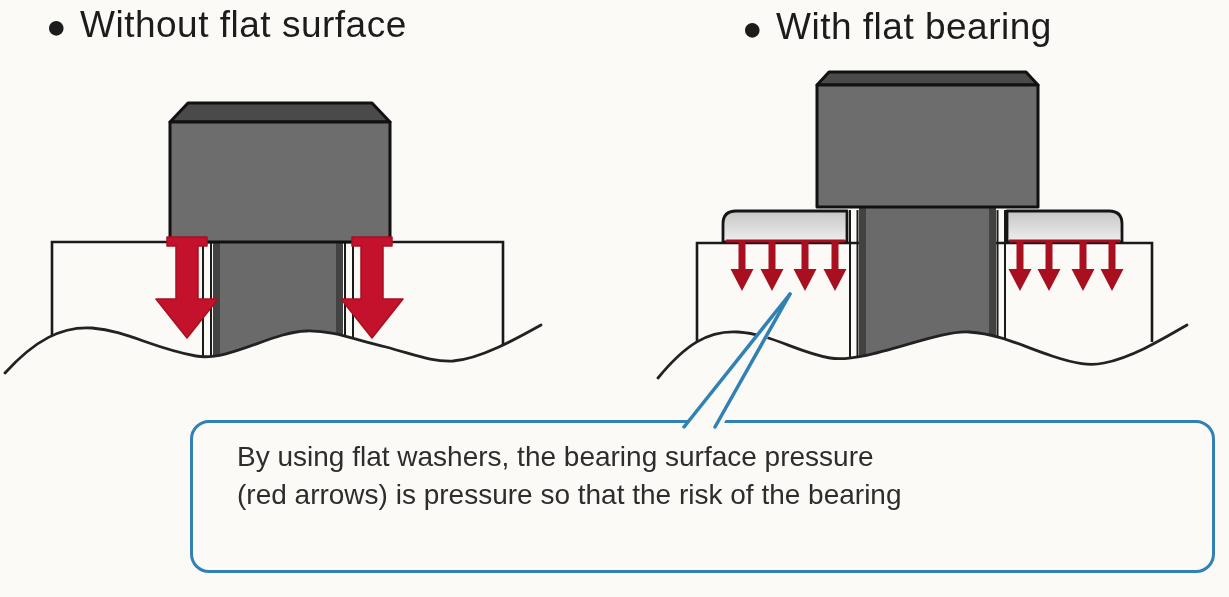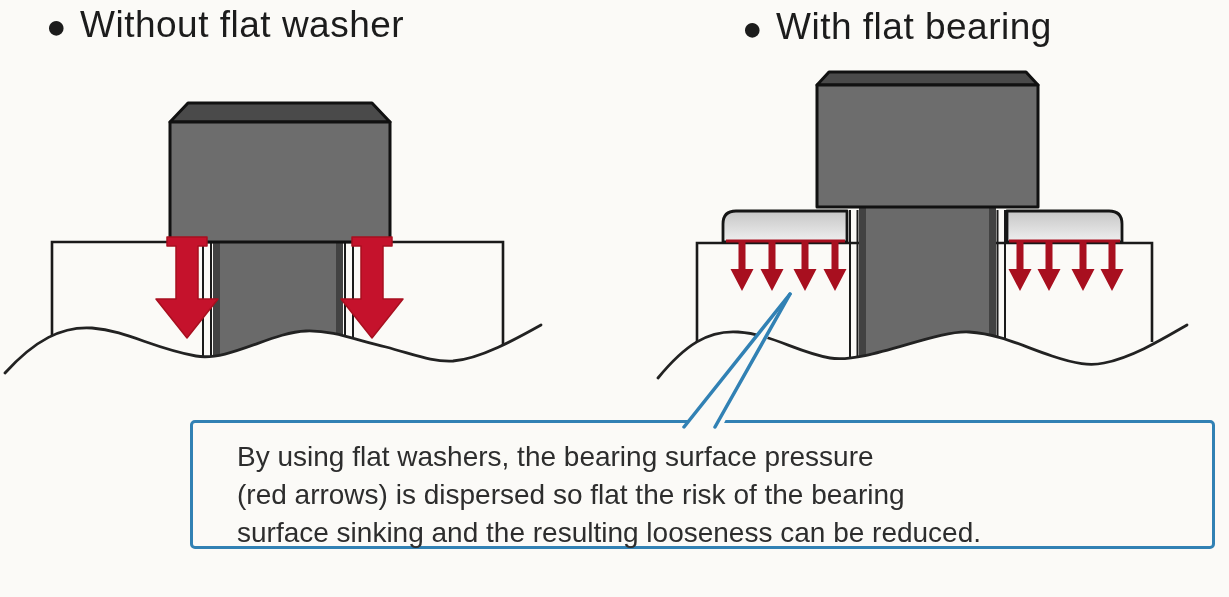--- a/index.html
+++ b/index.html
@@ -18,23 +18,23 @@
   }
   .panel-title .bullet {
     font-size: 34px; line-height: 1; margin-right: 13px;
     transform: translateY(1px);
   }
   .title-left  { left: 46px;  top: 4px; }
   .title-right { left: 742px; top: 6px; }
 
   .callout {
     position: absolute; left: 190px; top: 420px;
-    width: 1025px; height: 129px; box-sizing: border-box;
+    width: 1025px; height: 153px; box-sizing: border-box;
     border: 3.5px solid var(--callout_blue, #3181b4);
-    border-radius: 5px;
+    border-radius: 19px;
     background: var(--background, #fbfaf7);
     z-index: 1;
   }
   .callout-text {
     padding: 15px 0 0 44px;
     font-size: 28px; line-height: 38px;
     color: var(--text_dark, #2d2d2d);
     white-space: nowrap;
   }
 
@@ -58,32 +58,31 @@
   .g-washer-a   { stop-color: var(--washer_top, #c6c6c6); }
   .g-washer-b   { stop-color: var(--washer_bottom, #efefef); }
 </style>
 </head>
 <body>
 
 <div class="canvas">
 
   <div class="panel-title title-left">
     <span class="bullet">●</span>
-    <span>Without flat washer</span>
+    <span>Without flat surface</span>
   </div>
   <div class="panel-title title-right">
     <span class="bullet">●</span>
     <span>With flat bearing</span>
   </div>
 
   <div class="callout">
     <div class="callout-text">
       <div>By using flat washers, the bearing surface pressure</div>
-      <div>(red arrows) is dispersed so flat the risk of the bearing</div>
-      <div>surface sinking and the resulting looseness can be reduced.</div>
+      <div>(red arrows) is pressure so that the risk of the bearing</div>
     </div>
   </div>
 
   <svg class="diagram" width="1229" height="597" viewBox="0 0 1229 597">
     <defs>
       <linearGradient id="washerGrad" x1="0" y1="0" x2="0" y2="1">
         <stop class="g-washer-a" offset="0"></stop>
         <stop class="g-washer-b" offset="1"></stop>
       </linearGradient>
       <path id="bigArrow" d="M167,237 L207,237 L207,246 L198,246 L198,299 L218,299 L187,338 L156,299 L176,299 L176,246 L167,246 Z"></path>

